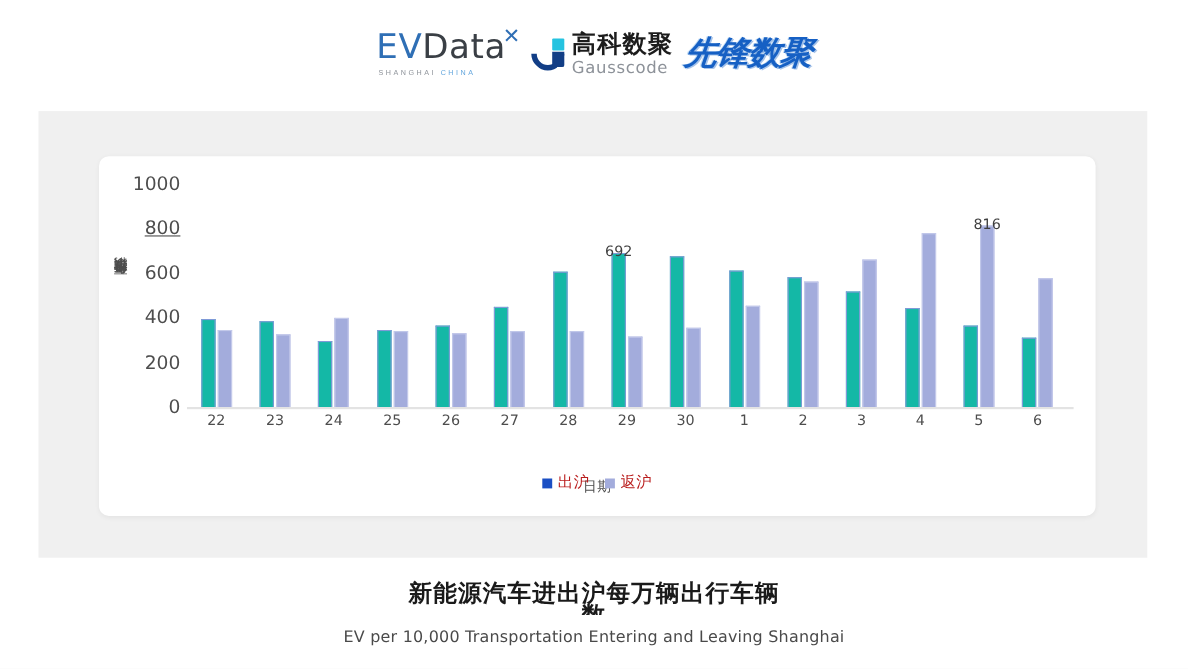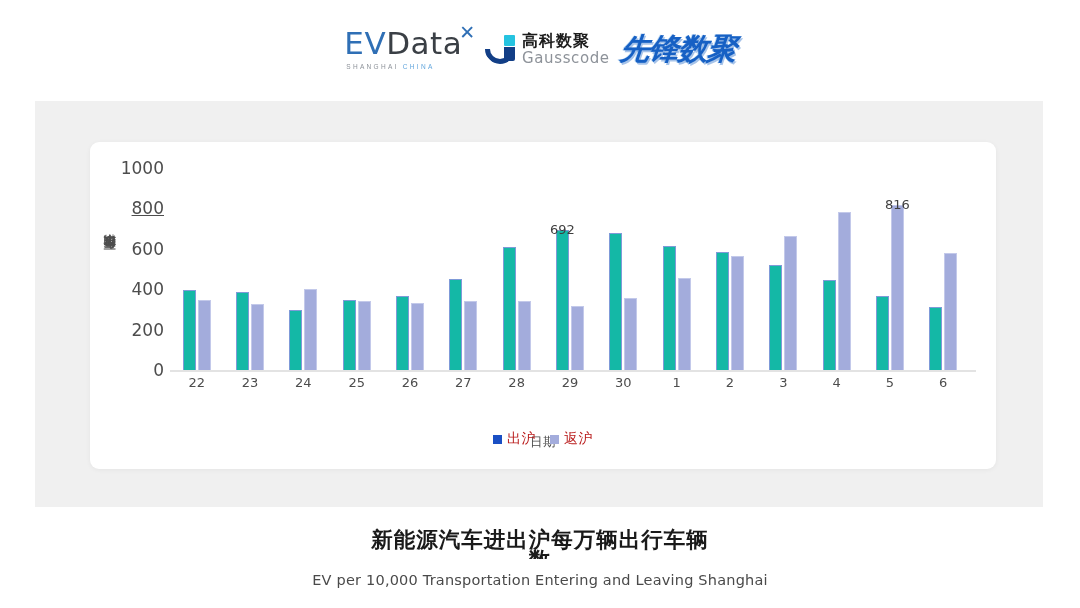--- a/index.html
+++ b/index.html
@@ -45,21 +45,21 @@
     transform:rotate(-45deg);
   }
   .gauss-sq{
     position:absolute;right:0;top:1px;width:11px;height:11px;background:#25c3e0;border-radius:1px;
   }
   .gauss-sq2{
     position:absolute;right:0px;top:13px;width:11px;height:14px;background:#123e86;border-radius:0 0 2px 0;
   }
   .gauss-text{display:flex;flex-direction:column;line-height:1;}
   .gauss-cn{
-    font-size:16px;font-weight:700;color:#1c1c1c;letter-spacing:1px;
+    font-size:22px;font-weight:700;color:#1c1c1c;letter-spacing:1px;
     font-family:"DejaVu Sans","Liberation Sans",sans-serif;
   }
   .gauss-en{
     font-size:15px;color:#8d9299;letter-spacing:.6px;margin-top:2px;
     font-family:"DejaVu Sans",sans-serif;
   }
 
   
   .logo-xf{
     font-size:30px;font-weight:700;font-style:italic;letter-spacing:-1px;

